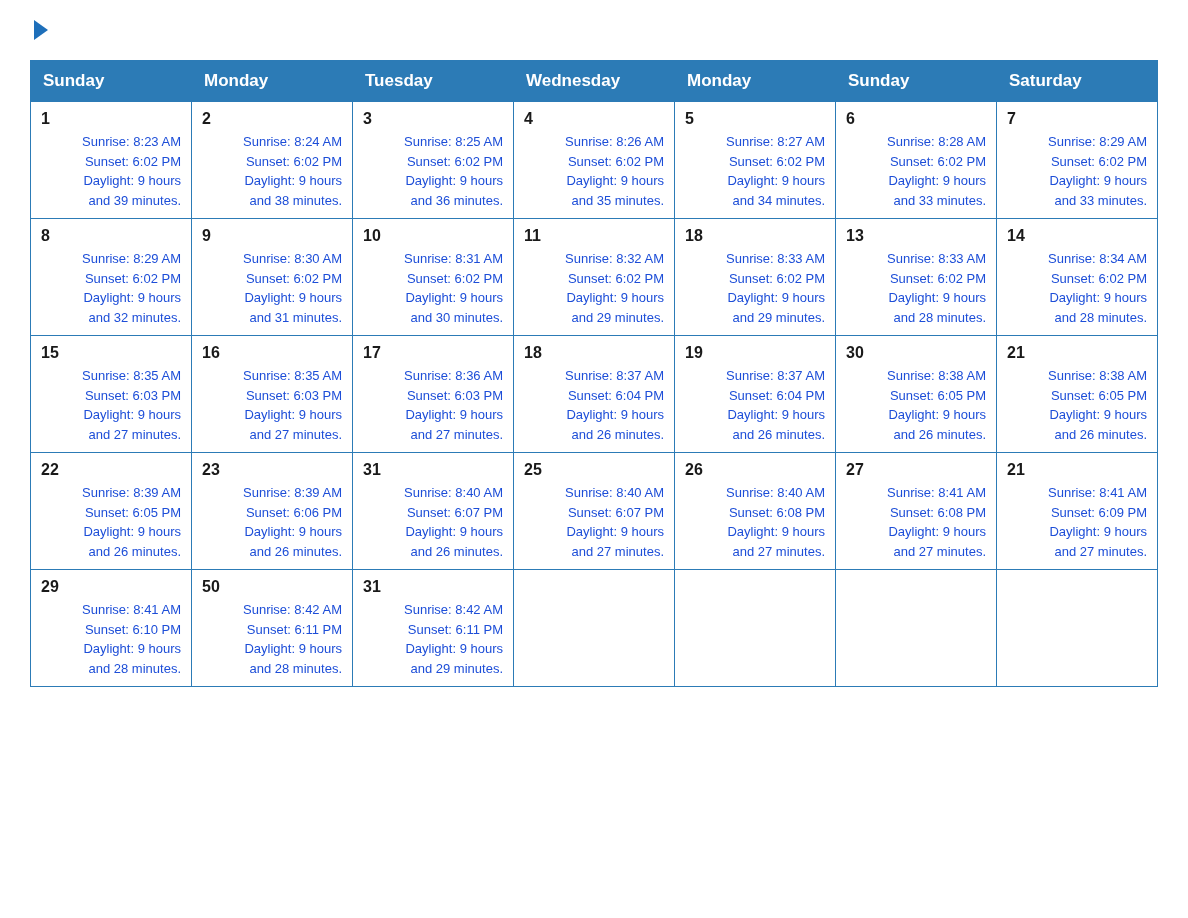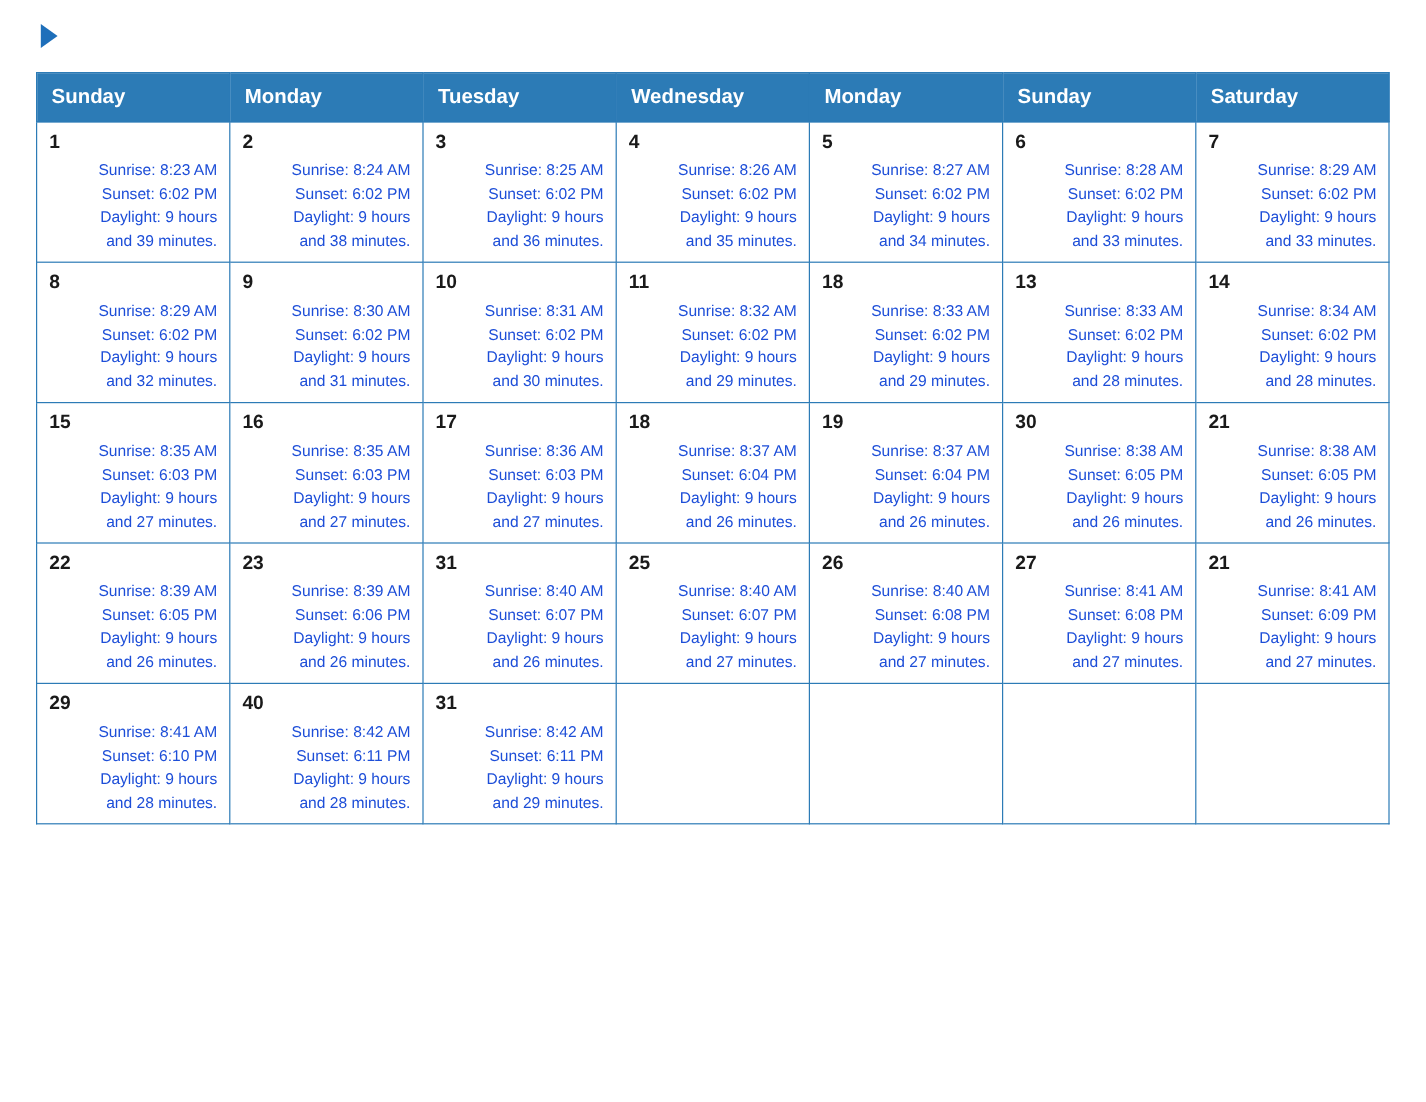--- a/index.html
+++ b/index.html
@@ -389,21 +389,21 @@
         <td>
         <div class="day-number">29</div>
         <div class="day-info">
           Sunrise: 8:41 AM<br>
           Sunset: 6:10 PM<br>
           Daylight: 9 hours<br>
           and 28 minutes.
         </div>
       </td>
         <td>
-        <div class="day-number">40</div>
+        <div class="day-number">50</div>
         <div class="day-info">
           Sunrise: 8:42 AM<br>
           Sunset: 6:11 PM<br>
           Daylight: 9 hours<br>
           and 28 minutes.
         </div>
       </td>
         <td>
         <div class="day-number">31</div>
         <div class="day-info">

